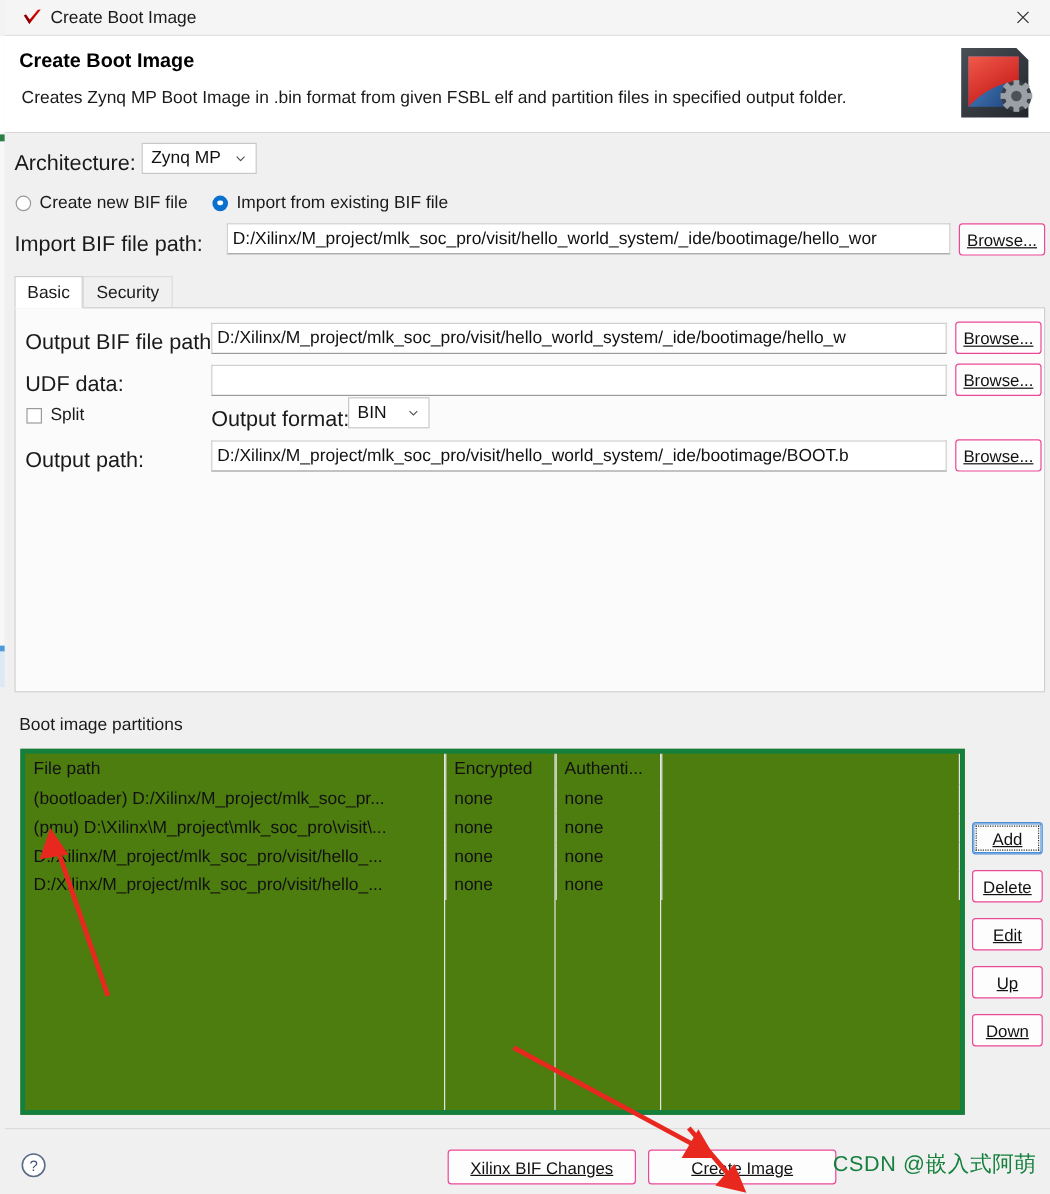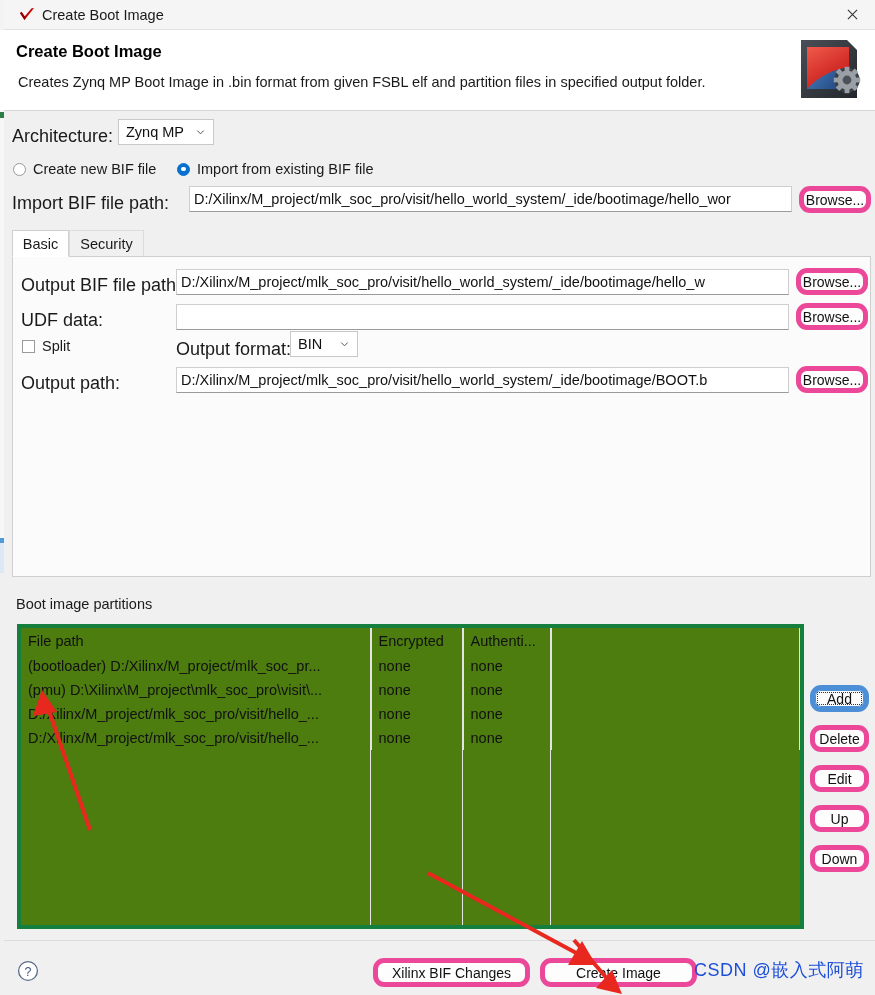--- a/index.html
+++ b/index.html
@@ -146,26 +146,27 @@
     display: flex; align-items: center;
     overflow: hidden;
     white-space: nowrap;
   }
   .tinput span { display: block; white-space: nowrap; }
 
   
   .btn {
     position: absolute;
     background: #fdfdfd;
-    border: 5px solid #ec4899;
-    border-radius: 11px;
+    border: 1px solid #ec4899;
+    border-radius: 3px;
     box-sizing: border-box;
     font-size: 14px; color: #111;
     display: flex; align-items: center; justify-content: center;
     white-space: nowrap;
+    text-decoration: underline;
   }
   .btn.focused {
     border-color: #4c8fd6;
     box-shadow: 0 0 0 1px #4c8fd6 inset;
   }
   .btn.focused .focus-ring {
     position: absolute; left: 2px; top: 2px; right: 2px; bottom: 2px;
     border: 1px dotted #333;
   }
   .btn.ghost {
@@ -247,21 +248,21 @@
     position: absolute; left: 17px; top: 960px;
     width: 22px; height: 22px;
   }
 
   
   .anno { position: absolute; pointer-events: none; }
 
   
   .watermark {
     position: absolute; left: 694px; top: 958px;
-    font-size: 18px; color: #1d4ed8;
+    font-size: 18px; color: #15803d;
     white-space: nowrap;
     letter-spacing: 0.5px;
     z-index: 8;
   }
 </style>
 </head>
 <body>
 
 <div id="root">
 

